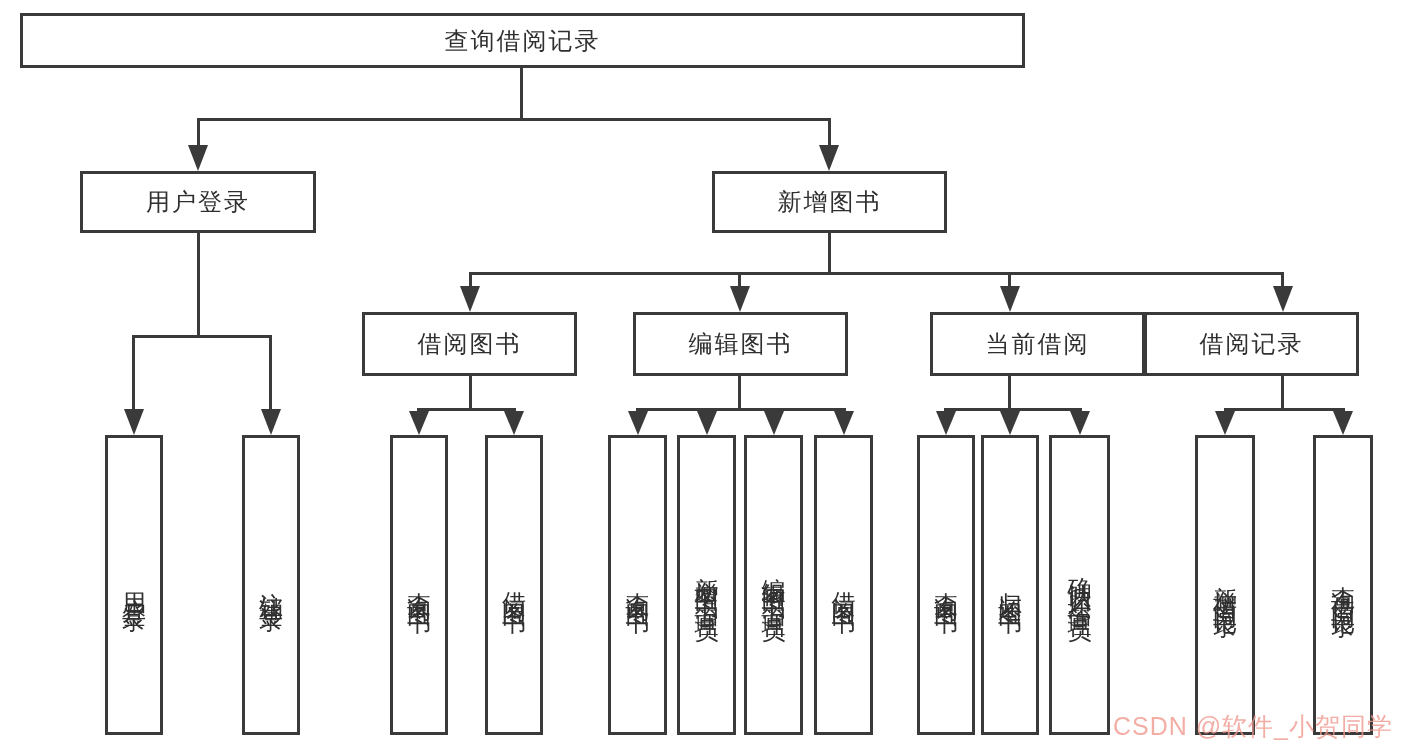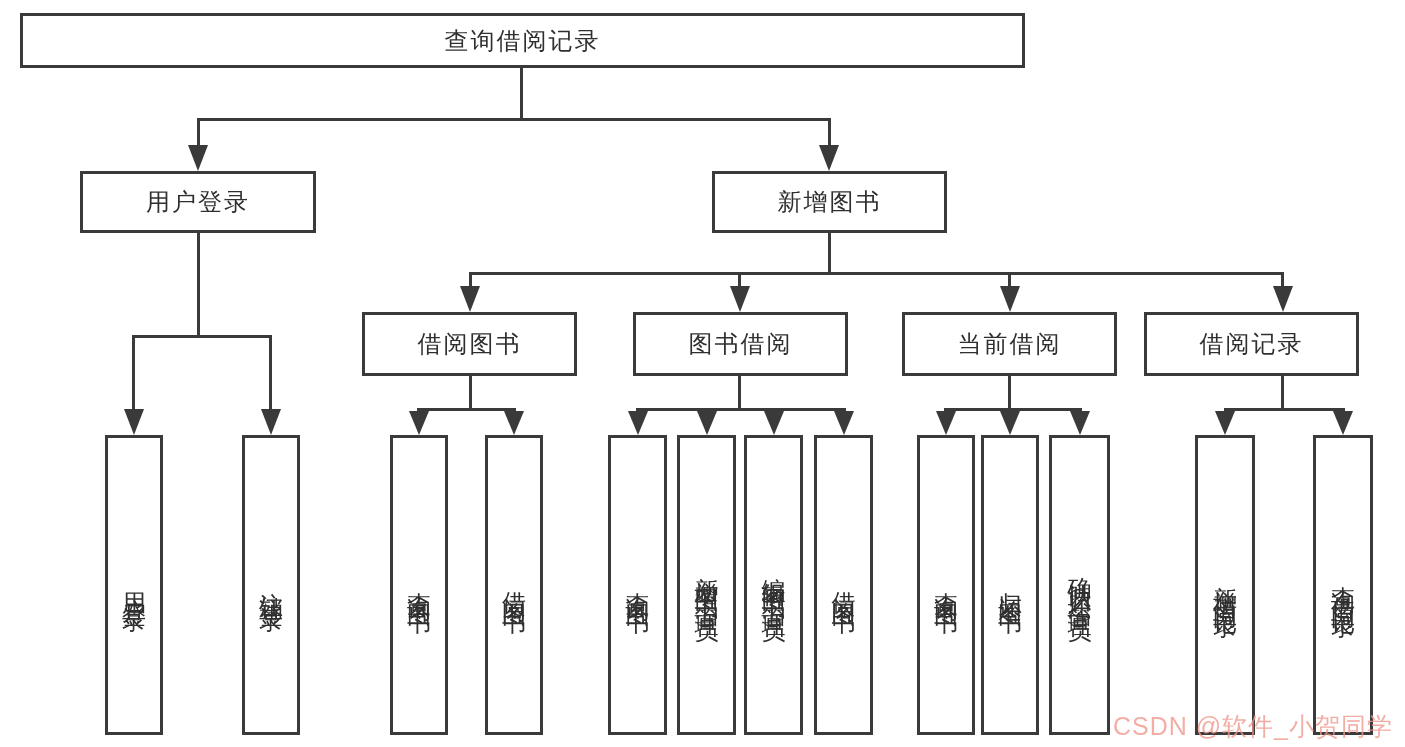--- a/index.html
+++ b/index.html
@@ -96,23 +96,23 @@
   <div class="arrow" style="left:730px;top:286px;"></div>
   <div class="vline" style="left:1008px;top:272px;height:18px;"></div>
   <div class="arrow" style="left:1000px;top:286px;"></div>
   <div class="vline" style="left:1281px;top:272px;height:18px;"></div>
   <div class="arrow" style="left:1273px;top:286px;"></div>
 
   <div class="box h" style="left:362px;top:312px;width:215px;height:64px;">
     <span>借阅图书</span>
   </div>
   <div class="box h" style="left:633px;top:312px;width:215px;height:64px;">
-    <span>图书借阅</span>
+    <span>编辑图书</span>
   </div>
-  <div class="box h" style="left:902px;top:312px;width:215px;height:64px;">
+  <div class="box h" style="left:930px;top:312px;width:215px;height:64px;">
     <span>当前借阅</span>
   </div>
   <div class="box h" style="left:1144px;top:312px;width:215px;height:64px;">
     <span>借阅记录</span>
   </div>
 
   <div class="vline" style="left:469px;top:374px;height:36px;"></div>
   <div class="vline" style="left:738px;top:374px;height:36px;"></div>
   <div class="vline" style="left:1008px;top:374px;height:36px;"></div>
   <div class="vline" style="left:1281px;top:374px;height:36px;"></div>

